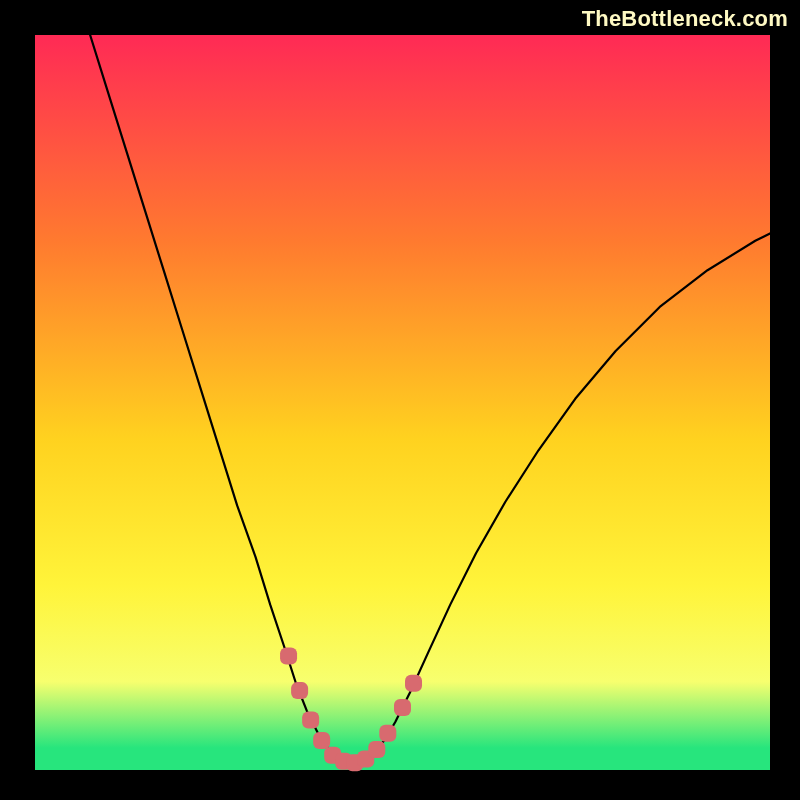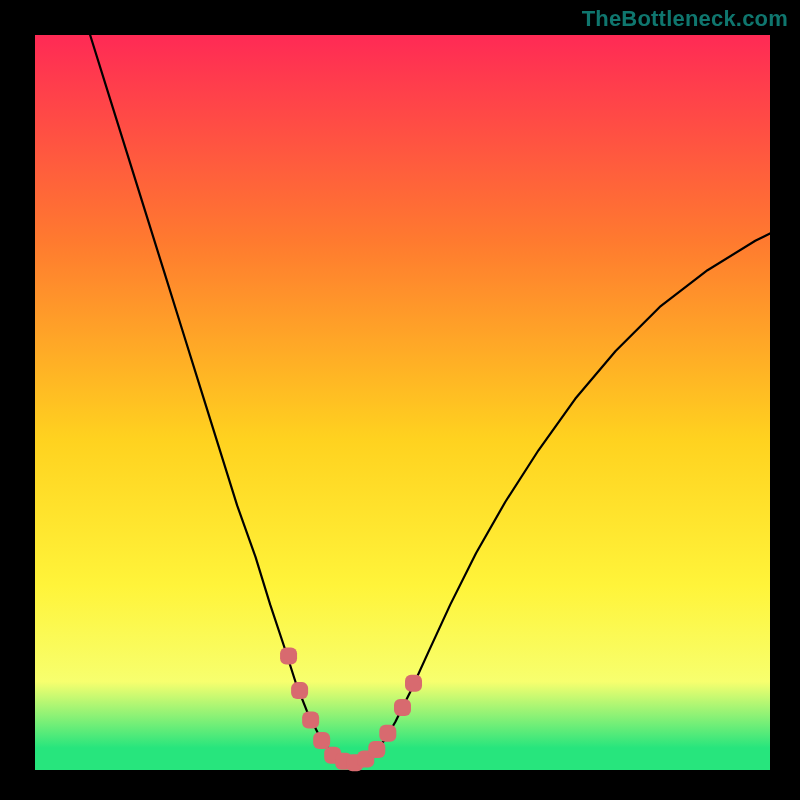--- a/index.html
+++ b/index.html
@@ -14,21 +14,21 @@
   .chart-wrap {
     position: relative;
     width: 800px;
     height: 800px;
     background: #000;
   }
   .watermark {
     position: absolute;
     top: 6px;
     right: 12px;
-    color: #0f766e;
+    color: #fef9c3;
     font-size: 22px;
     font-weight: 600;
     font-family: Arial, sans-serif;
     letter-spacing: 0.2px;
     user-select: none;
   }
   svg {
     position: absolute;
     left: 0;
     top: 0;

